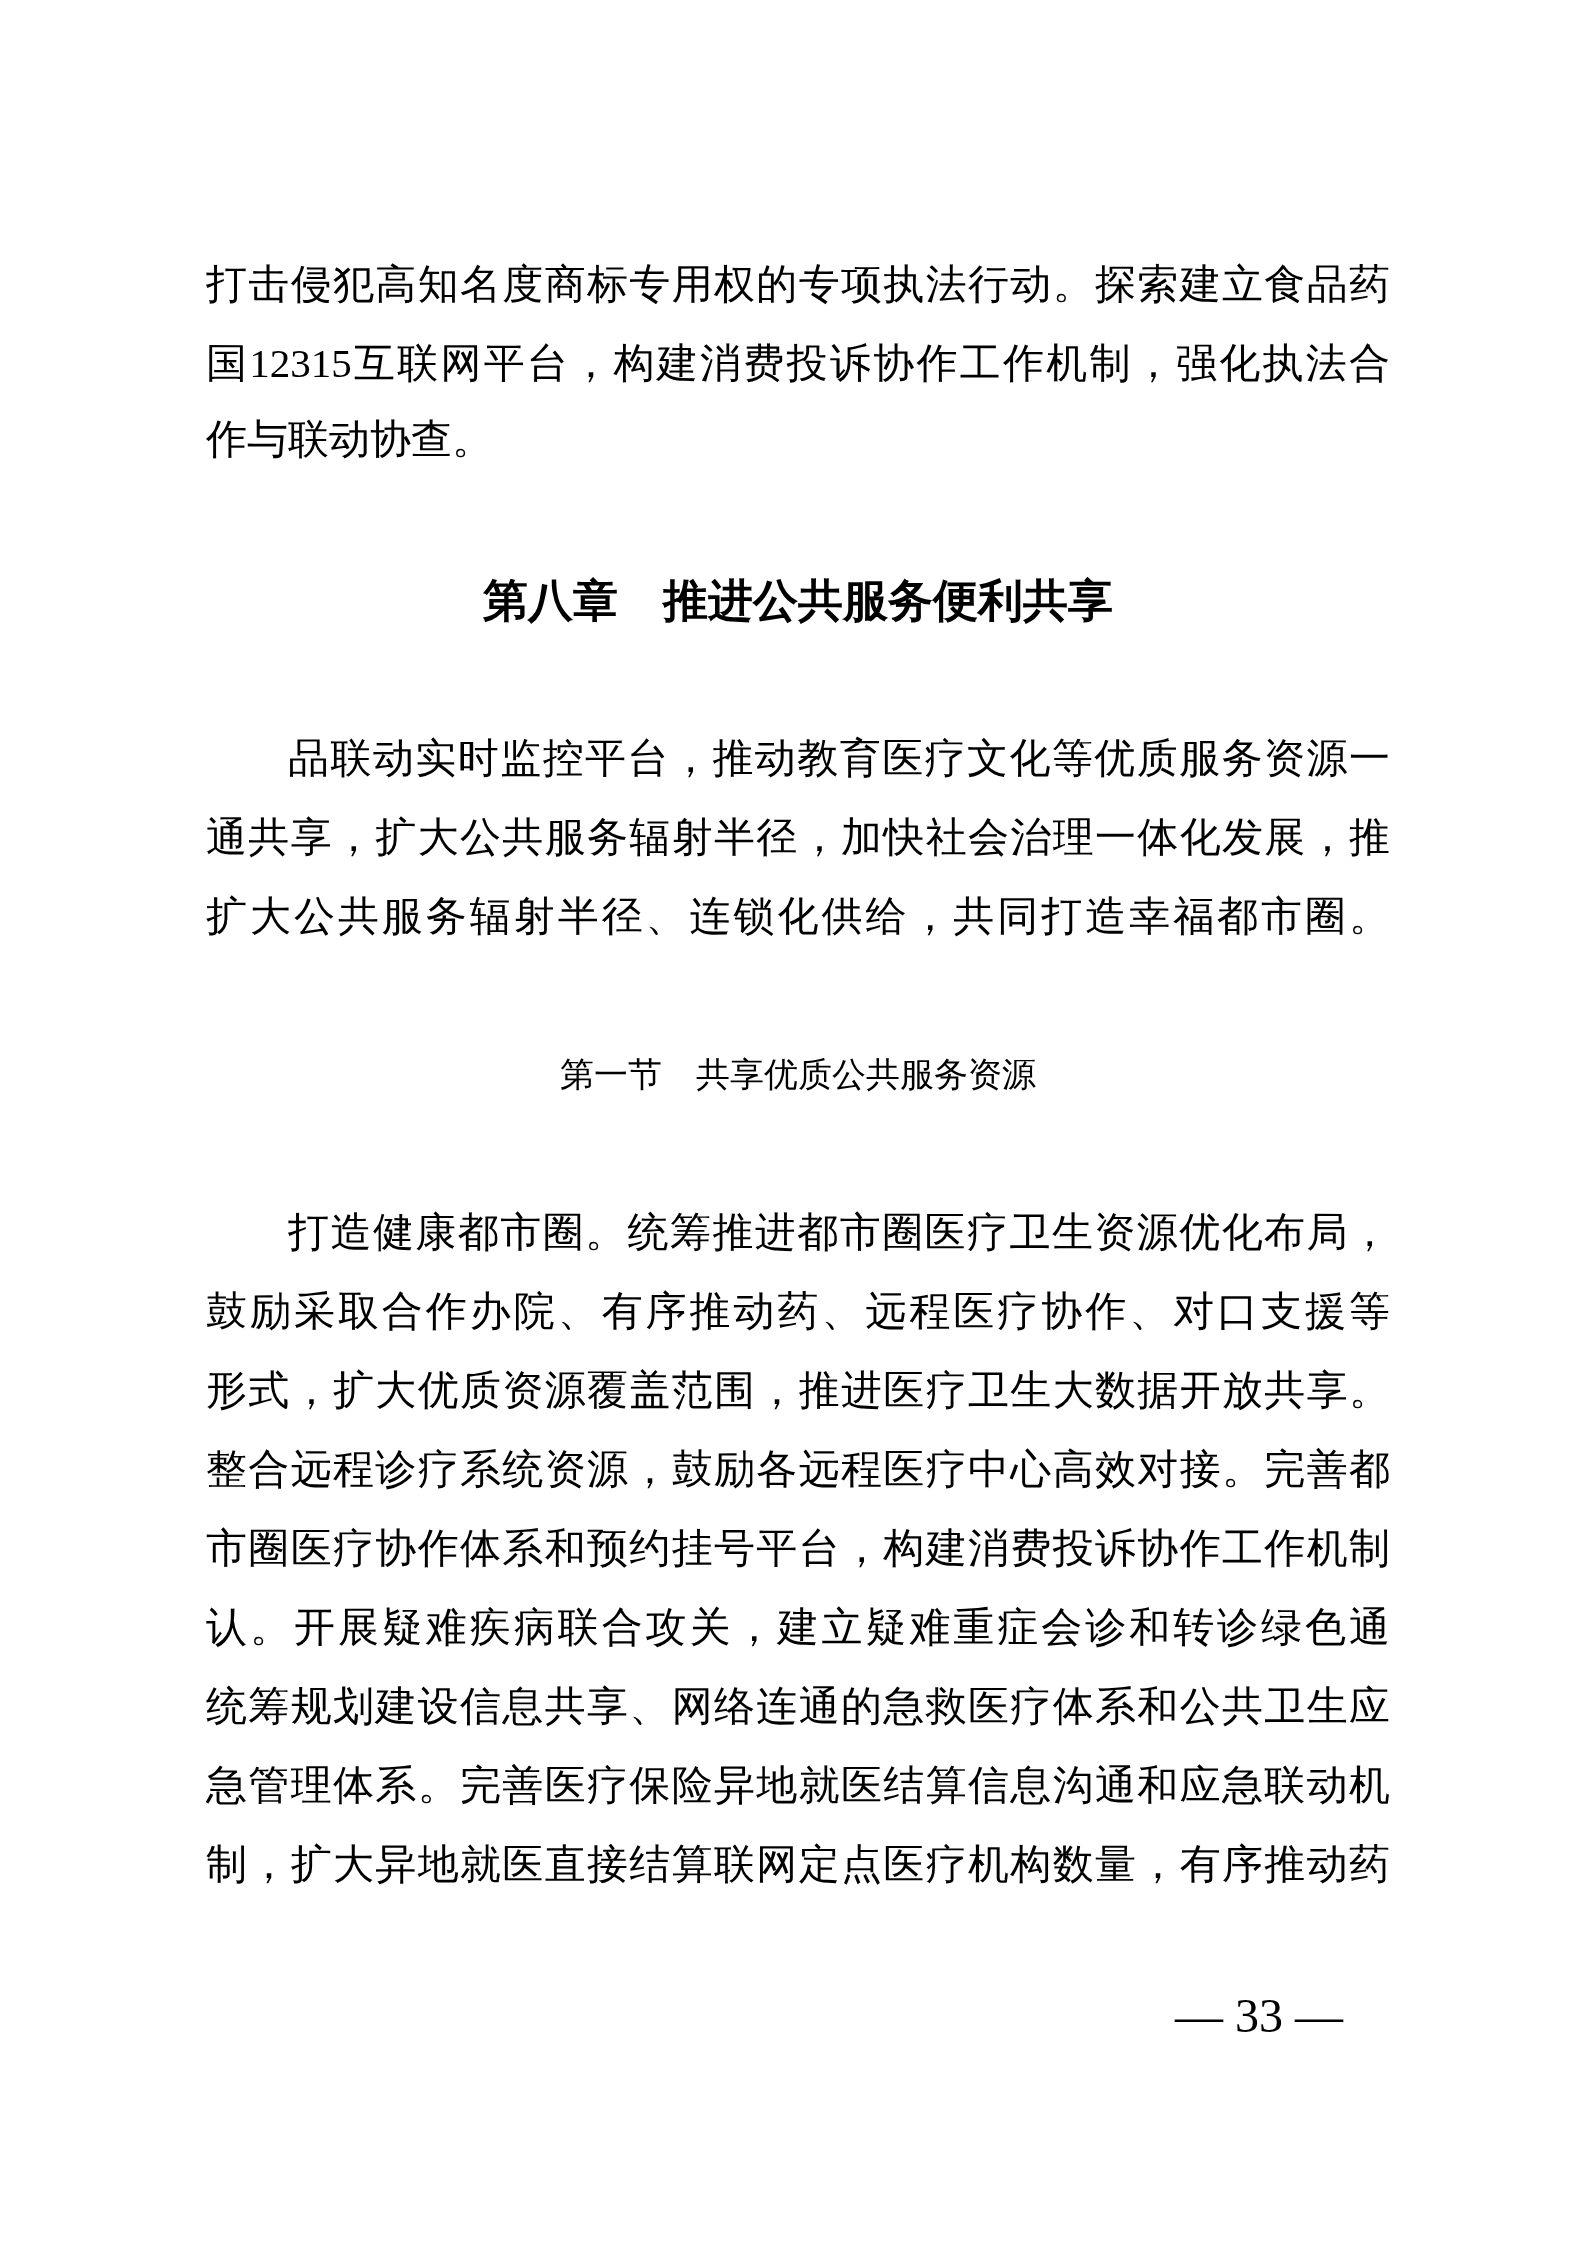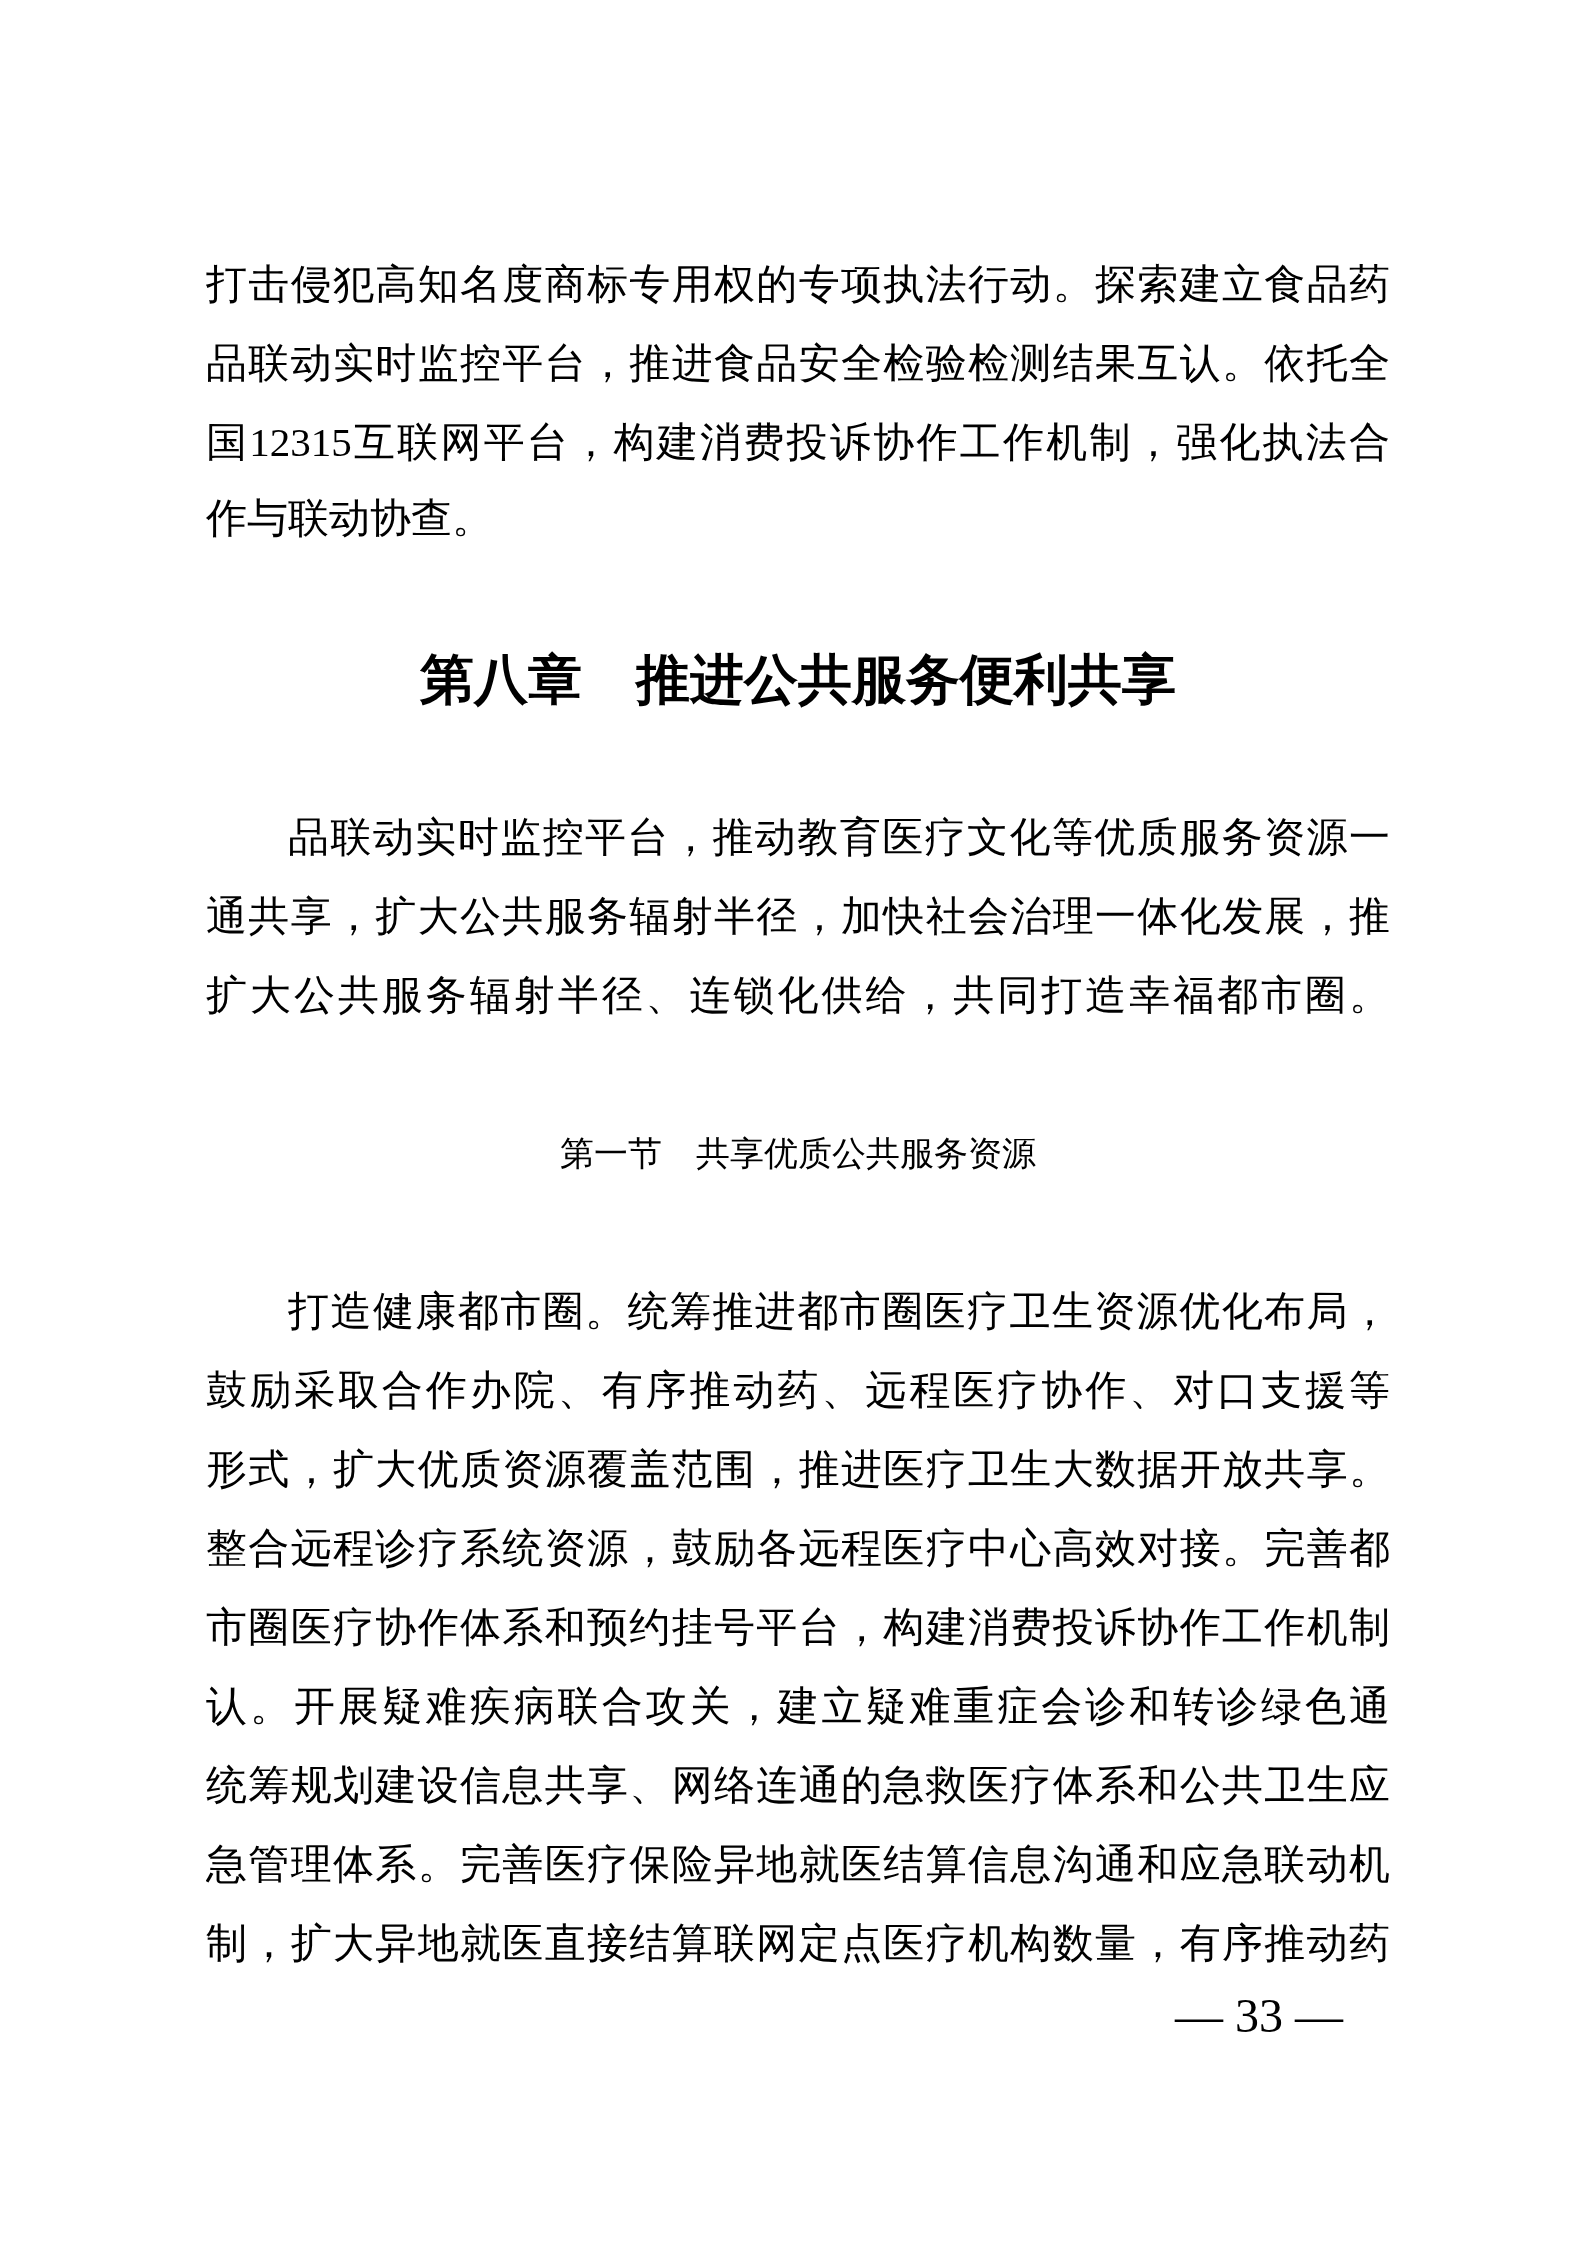--- a/index.html
+++ b/index.html
@@ -38,21 +38,21 @@
     text-align-last: left;
     font-family: Liberation Mono, monospace;
   }
   .line.indent {
     text-indent: 2em;
   }
   .h-chapter {
     margin: 79px 0;
     height: 79px;
     line-height: 79px;
-    font-size: 54px;
+    font-size: 45px;
     font-weight: 700;
     font-family: "Liberation Sans", sans-serif;
     text-align: center;
   }
   .h-section {
     margin: 79px 0;
     height: 79px;
     line-height: 79px;
     font-size: 34px;
     font-weight: 400;
@@ -70,21 +70,20 @@
   }
 </style>
 </head>
 <body>
 
 <div class="page">
   <div class="content">
 
     <div class="para">
       <div class="line">打击侵犯高知名度商标专用权的专项执法行动。探索建立食品药</div>
-      <div class="line">品联动实时监控平台，推进食品安全检验检测结果互认。依托全</div>
       <div class="line">国12315互联网平台，构建消费投诉协作工作机制，强化执法合</div>
       <div class="line para-end">作与联动协查。</div>
     </div>
 
     <div class="h-chapter">第八章　推进公共服务便利共享</div>
 
     <div class="para">
       <div class="line indent">品联动实时监控平台，推动教育医疗文化等优质服务资源一卡</div>
       <div class="line">通共享，扩大公共服务辐射半径，加快社会治理一体化发展，推</div>
       <div class="line">扩大公共服务辐射半径、连锁化供给，共同打造幸福都市圈。</div>

